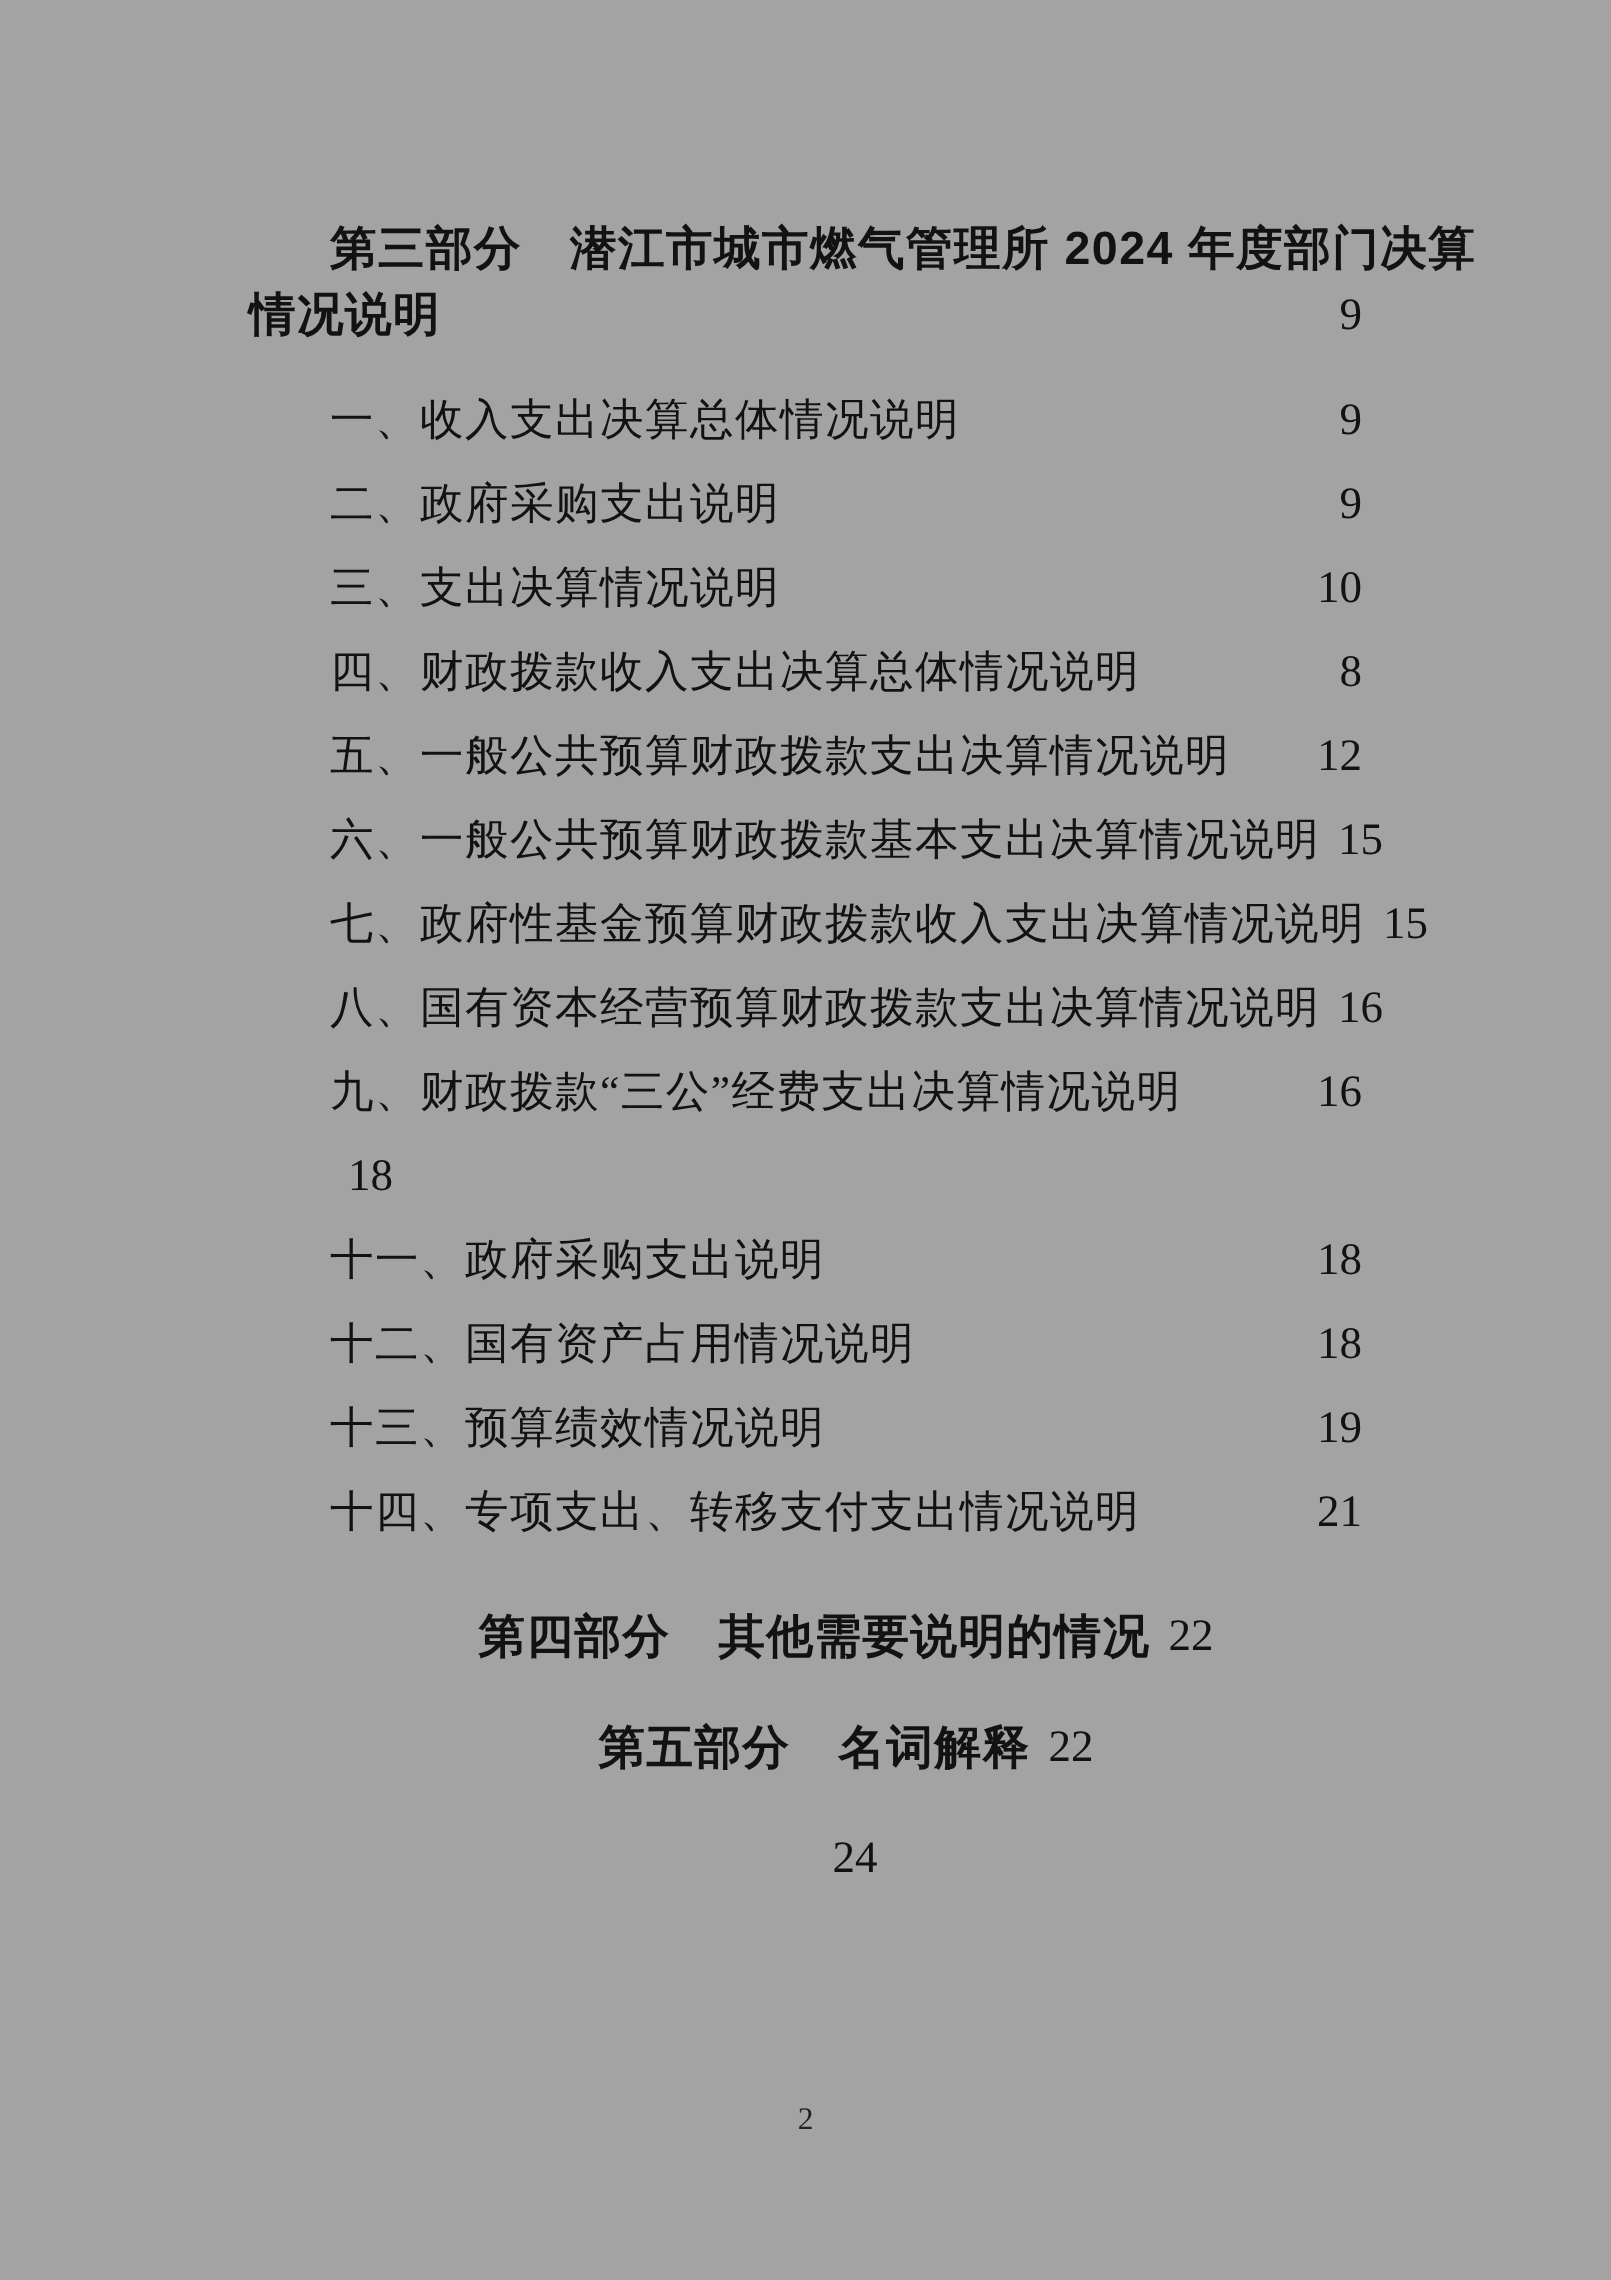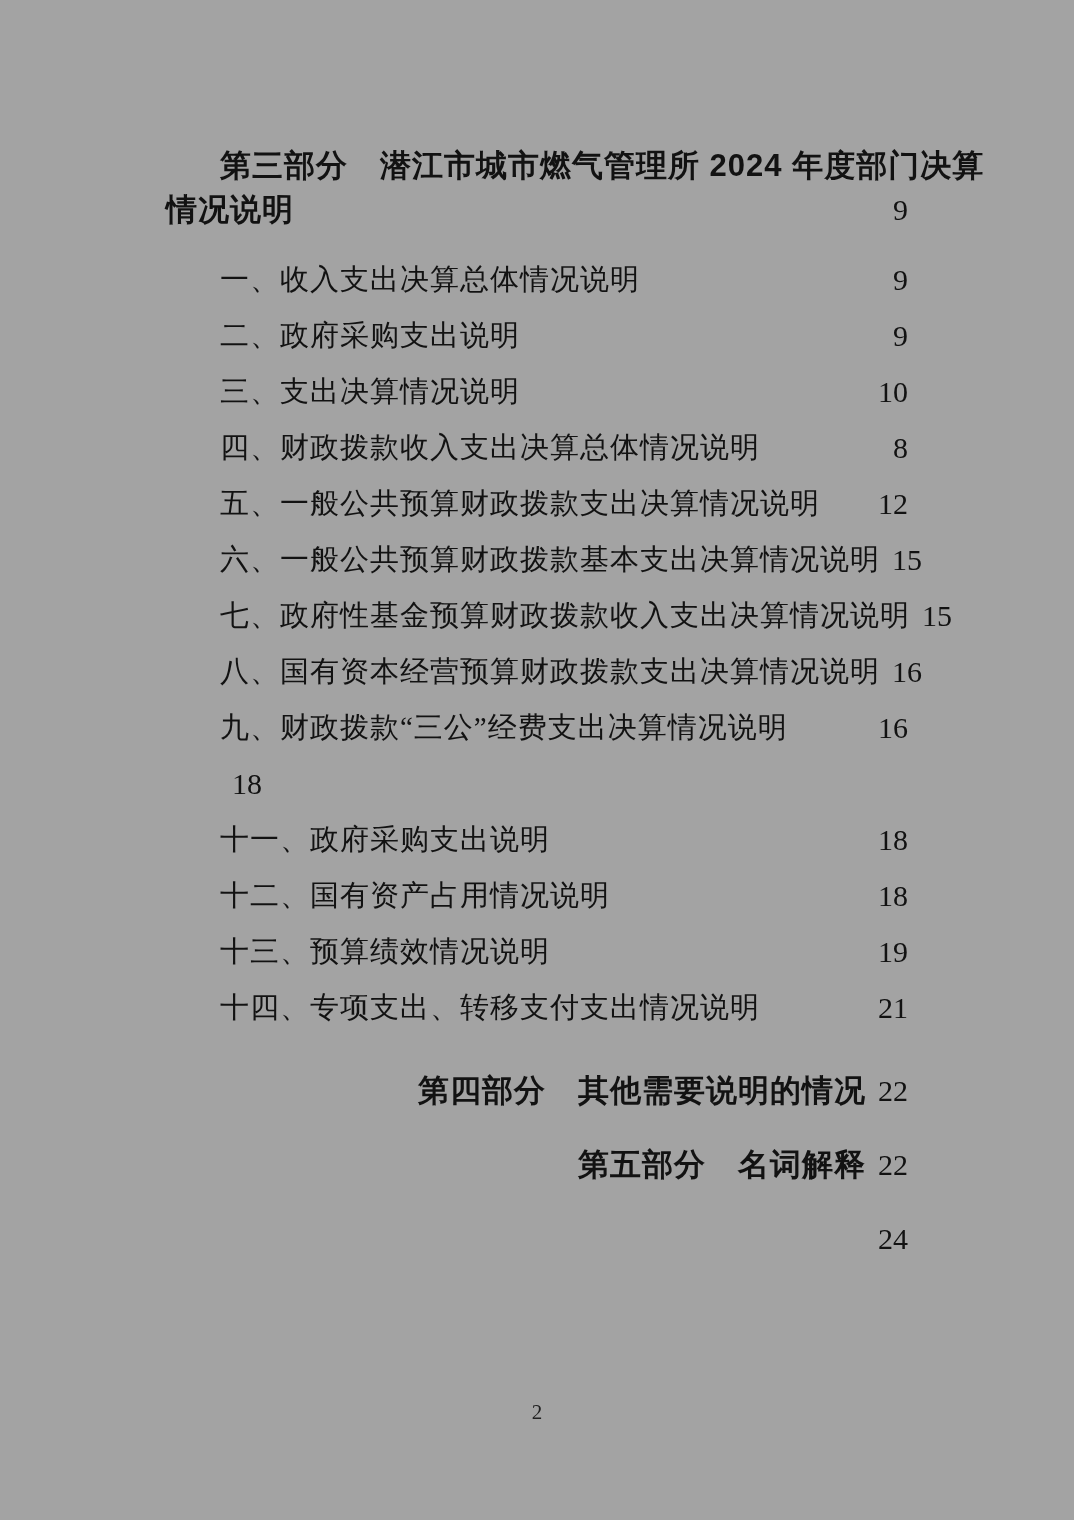--- a/index.html
+++ b/index.html
@@ -57,21 +57,21 @@
     white-space: nowrap;
     text-align: right;
   }
   
   .toc-parts {
     margin-top: 18px;
   }
   .toc-part {
     height: 74px;
     display: flex;
-    justify-content: flex-end;
+    justify-content: center;
     align-items: center;
     padding-left: 54px;
     font-family: "Liberation Sans", sans-serif;
     font-weight: 700;
     font-size: 31px;
     letter-spacing: 1px;
     white-space: nowrap;
   }
   
   .pagenum {

